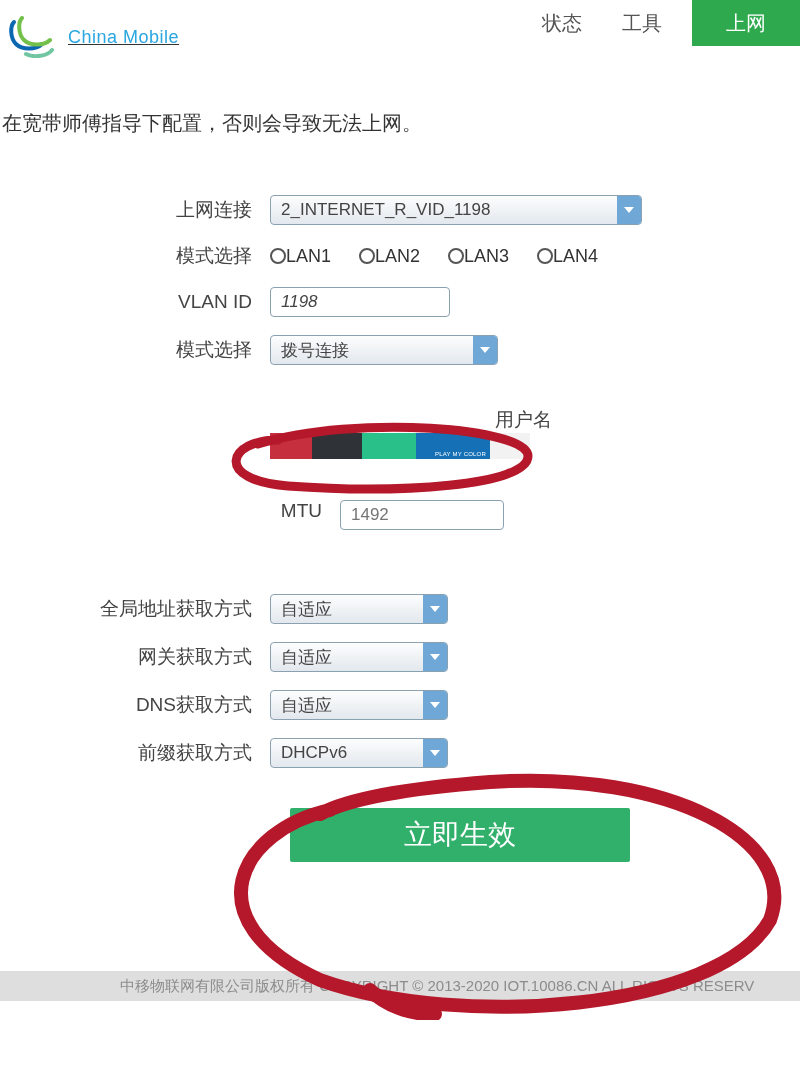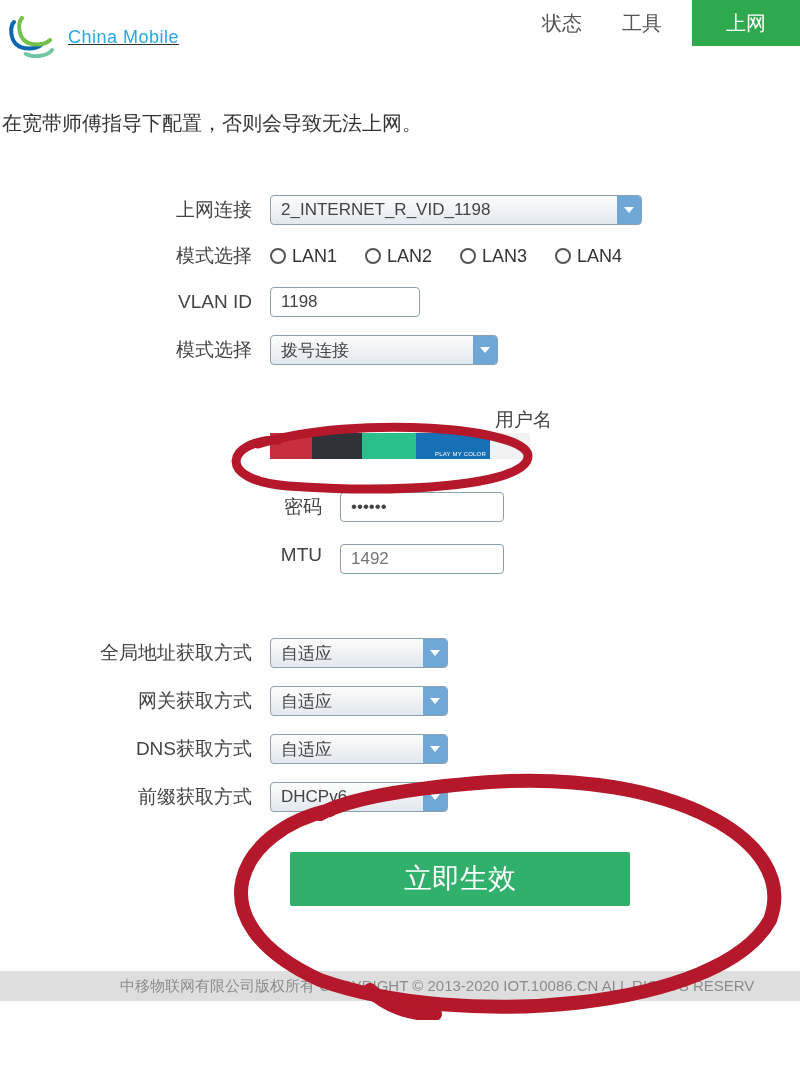--- a/index.html
+++ b/index.html
@@ -117,41 +117,40 @@
   .radios {
     display: flex;
     gap: 28px;
     align-items: center;
     font-size: 18px;
     color: #333;
   }
   .radio {
     display: inline-flex;
     align-items: center;
-    gap: 6px;
     cursor: pointer;
   }
   .radio .dot {
     width: 16px; height: 16px;
     border: 2px solid #555;
     border-radius: 50%;
     display: inline-block;
   }
 
   
   .tinput {
     border: 1px solid #8aa1b2;
     border-radius: 4px;
     height: 30px;
     padding: 0 10px;
     font-size: 17px;
     color: #444;
     background: #fff;
   }
-  .tinput.sm { width: 150px; }
+  .tinput.sm { width: 180px; font-style: italic; }
   .tinput.ph { color: #b6c0c9; }
 
   
   .username-strip {
     display: inline-flex;
     height: 26px;
     width: 220px;
     position: relative;
   }
   .username-strip .seg1 { flex:0 0 42px; background:#c62f3d; }
@@ -304,26 +303,20 @@
     <div class="ctrl">
       <span class="username-strip">
         <span class="seg1"></span>
           <span class="seg2"></span>
           <span class="seg3"></span>
           <span class="seg4"></span>
       </span><span class="username-cover"></span>
     </div>
   </div>
 
-  <div class="row" style="margin-bottom:14px;">
-    <div class="lbl" style="width:340px;">密码</div>
-    <div class="ctrl">
-      <input class="tinput" style="width: 164px;" value="••••••">
-    </div>
-  </div>
 
   <div class="row" style="margin-bottom:14px;">
     <div class="lbl" style="width:340px;">MTU</div>
     <div class="ctrl">
       <input class="tinput ph" style="width: 164px; margin-top: 8px;" placeholder="1492">
     </div>
   </div>
 
   <div class="spacer-lg"></div>
 

